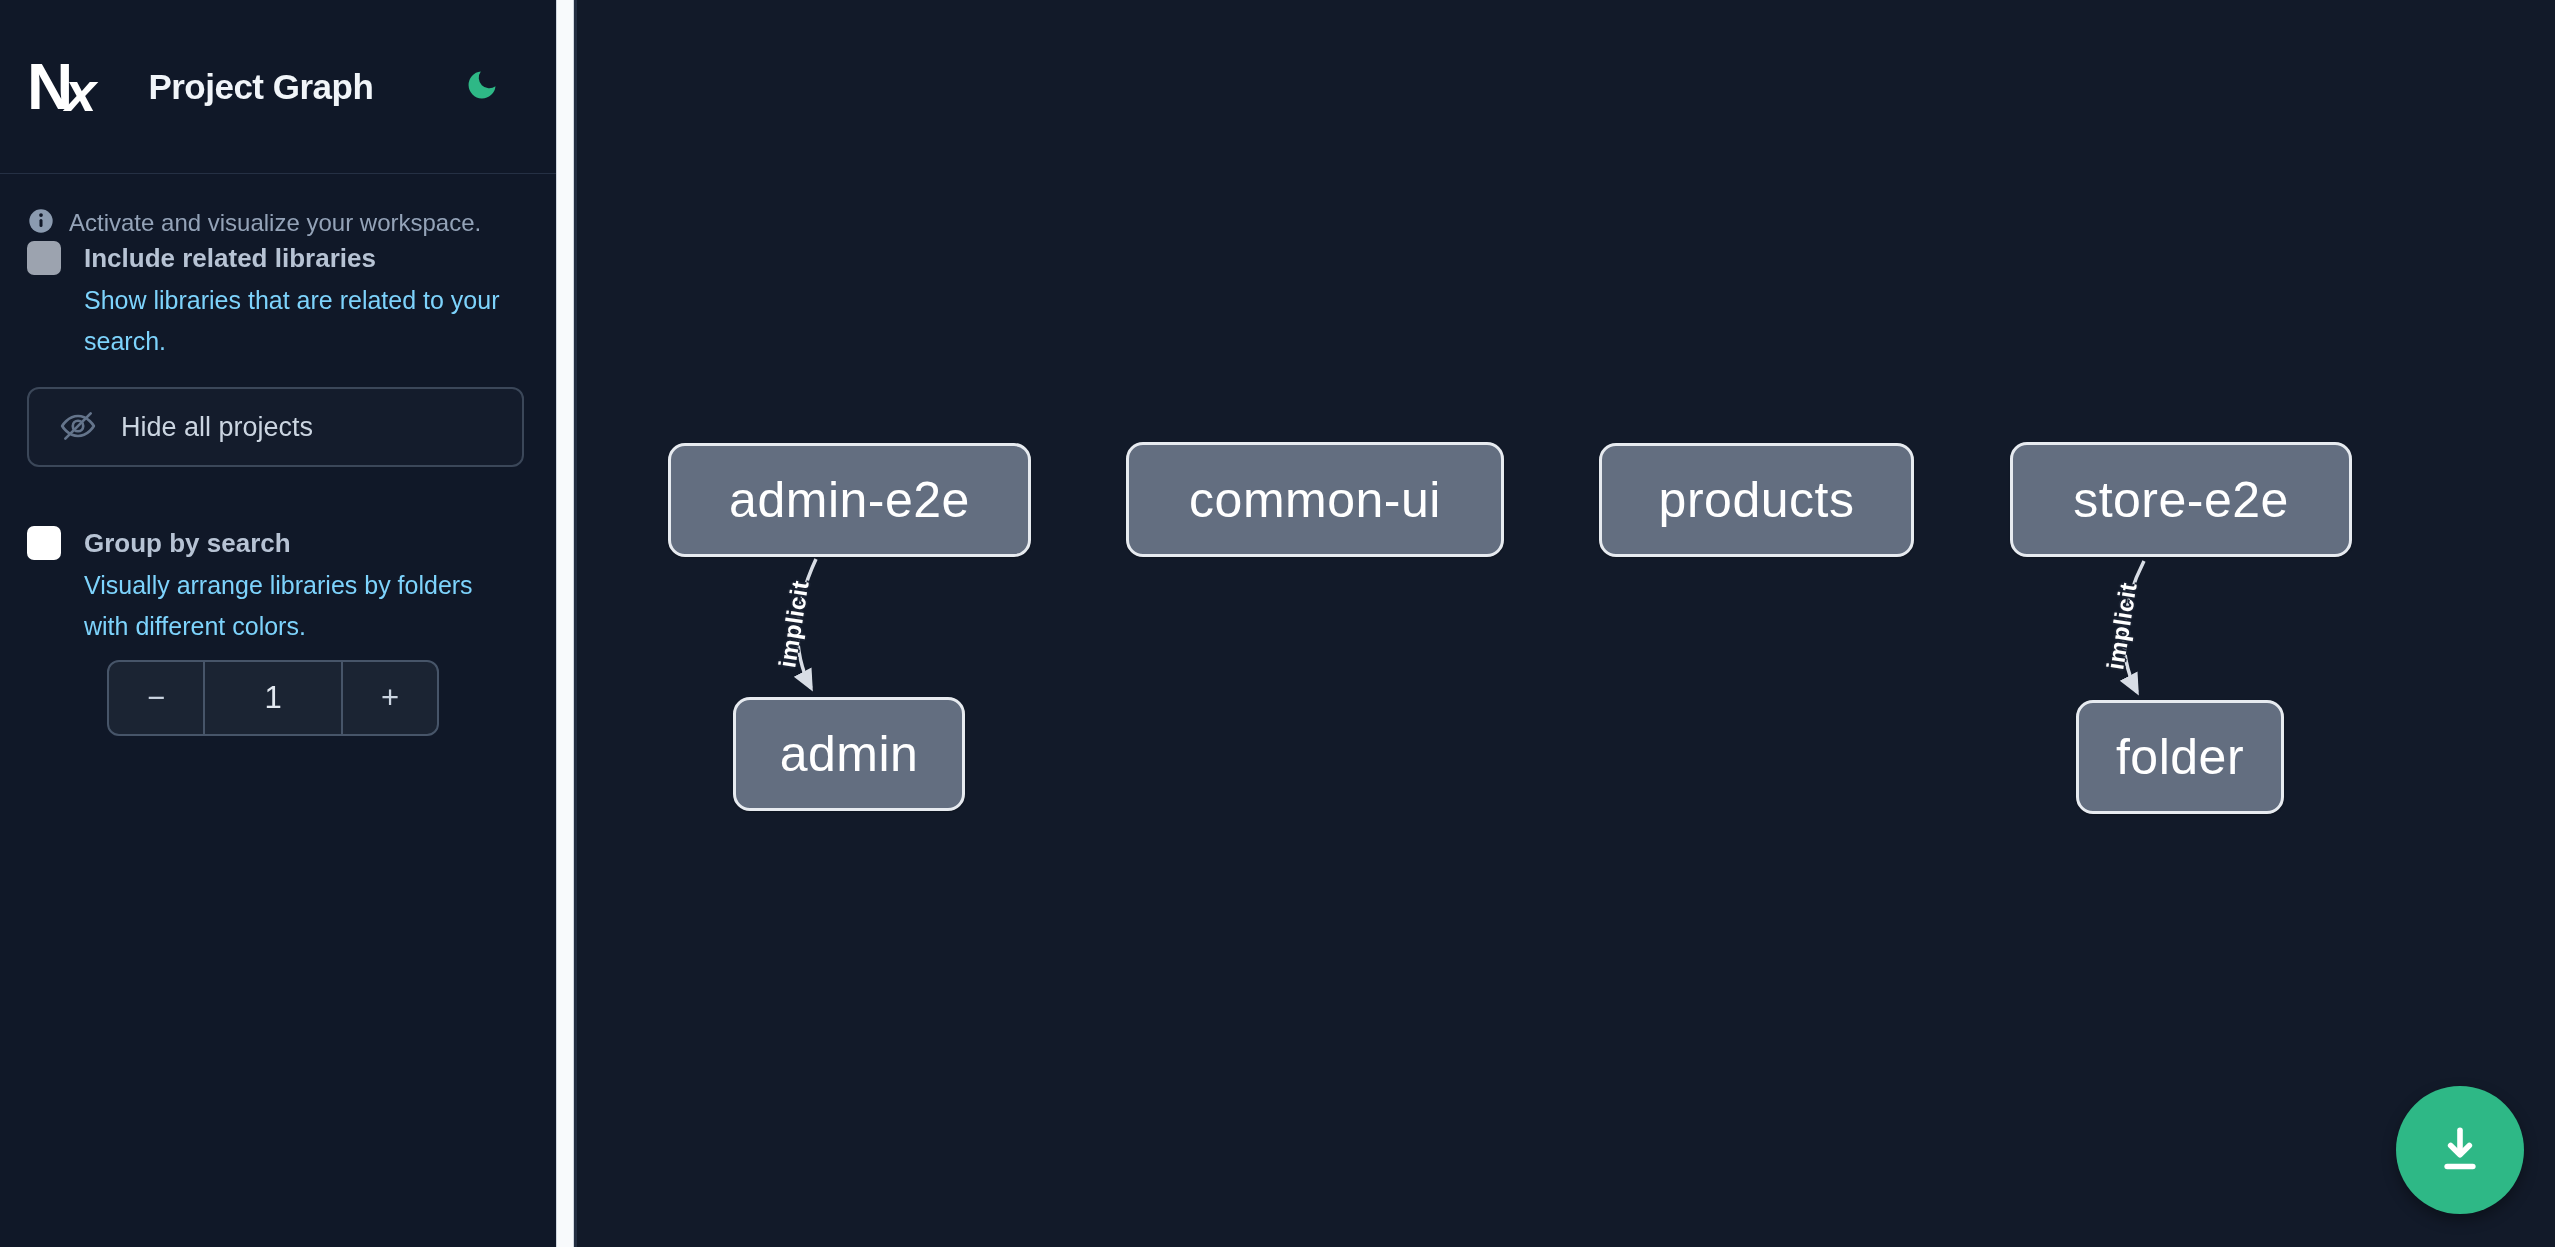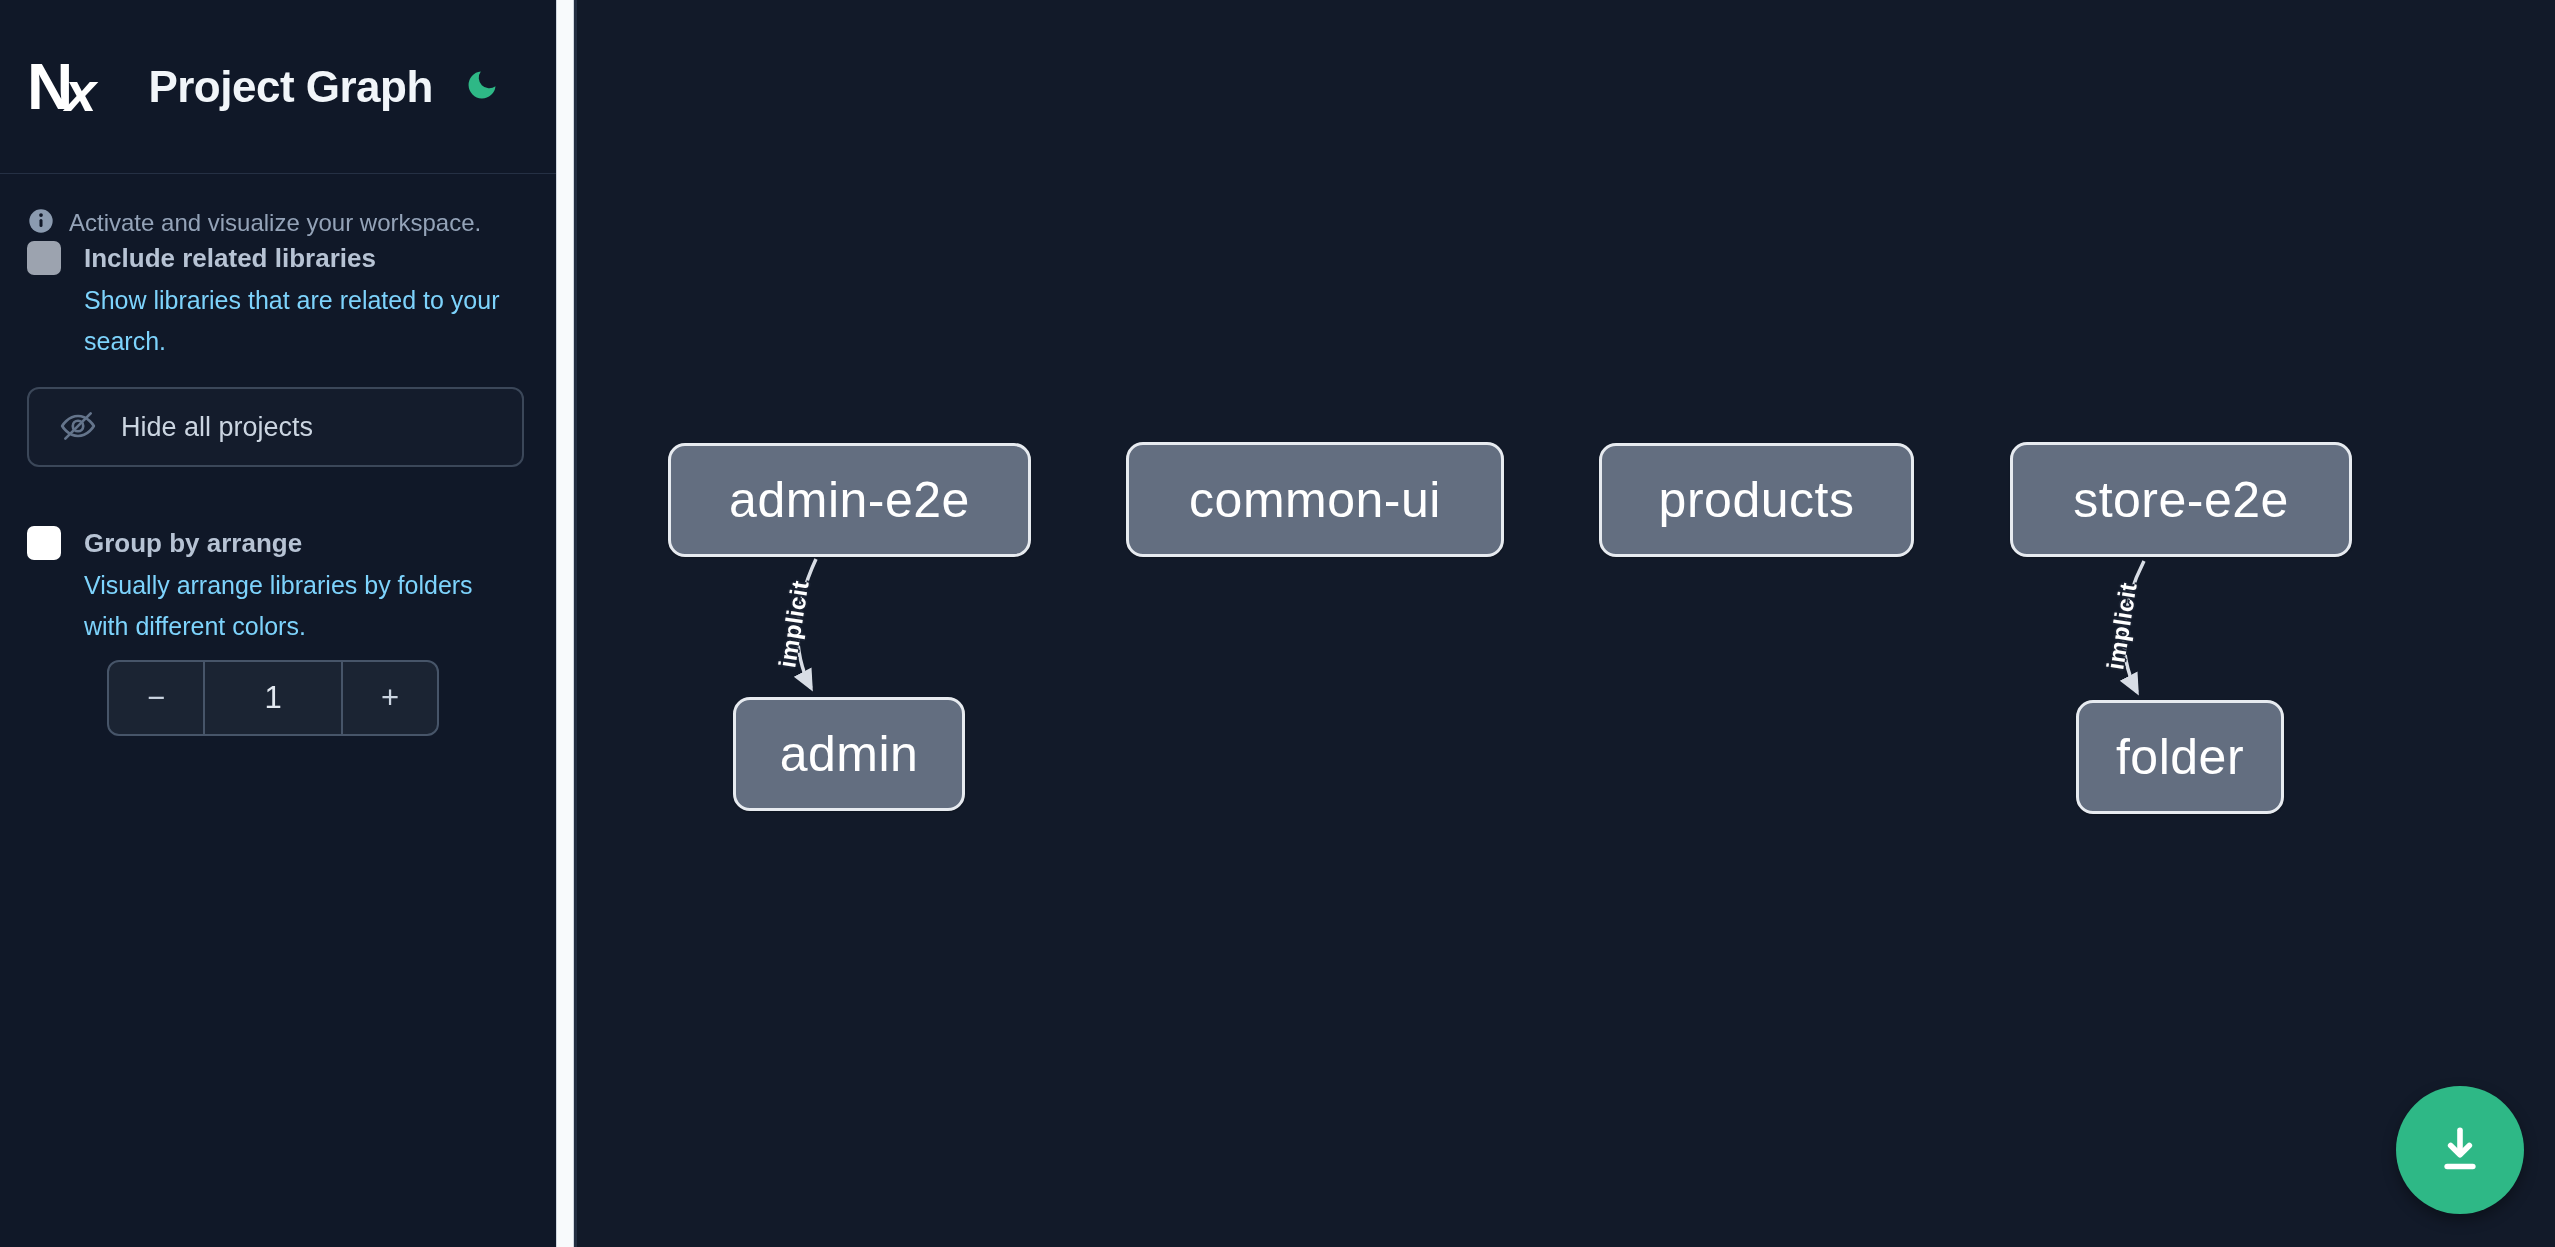--- a/index.html
+++ b/index.html
@@ -5,21 +5,21 @@
   * { margin:0; padding:0; box-sizing:border-box; }
   html,body { width:2555px; height:1247px; overflow:hidden; }
   body { font-family:"Liberation Sans", sans-serif; background:#101828; }
   .app { position:relative; width:2555px; height:1247px; display:flex; }
 
   
   .sidebar { position:relative; width:556px; height:1247px; background:#101828; flex:0 0 556px; }
   .sb-header { height:174px; display:flex; align-items:center; padding:0 54px 0 27px; border-bottom:1px solid #253044; }
   .logo { color:#fff; font-weight:900; font-size:64px; letter-spacing:-4px; line-height:1; display:flex; align-items:center; }
   .logo .logo-x { font-style:italic; font-size:56px; margin-left:-4px; position:relative; top:5px; }
-  .sb-title { color:#f1f5f9; font-size:44px; font-weight:700; margin-left:56px; letter-spacing:-0.5px; }
+  .sb-title { color:#f1f5f9; font-size:35px; font-weight:700; margin-left:56px; letter-spacing:-0.5px; }
   .theme-toggle { margin-left:auto; background:none; border:none; cursor:pointer; width:40px; height:40px; display:flex; align-items:center; justify-content:center; }
 
   .info-row { margin:33px 27px 0 27px; display:flex; align-items:center; gap:14px; }
   .info-row .txt { color:#94a3b8; font-size:24px; }
 
   .search-box { margin:90px 0 0 27px; width:494px; height:66px; background:#1b2433; border-radius:12px; display:flex; align-items:stretch; overflow:hidden; }
   .search-box .funnel-cell { width:74px; display:flex; align-items:center; justify-content:center; border-right:3px solid #101828; }
   .search-box input { flex:1; background:transparent; border:none; outline:none; color:#c7d2e0; font-size:27px; padding:0 22px; font-family:"Liberation Sans", sans-serif; }
   .search-box input::placeholder { color:#75869e; }
 
@@ -112,21 +112,21 @@
           </svg>
       </span>
       <span class="lbl">Hide all projects</span>
     </button>
 
     <div class="opt opt2">
       <span class="cbx white">
         
       </span>
       <span class="optcol">
-        <span class="optlabel">Group by arrange</span>
+        <span class="optlabel">Group by search</span>
         <div class="optdesc">Visually arrange libraries by folders with different colors.</div>
       </span>
     </div>
 
 
     <div class="stepper">
       <div class="cell dec">−</div>
       <div class="cell val">1</div>
       <div class="cell inc">+</div>
     </div>

